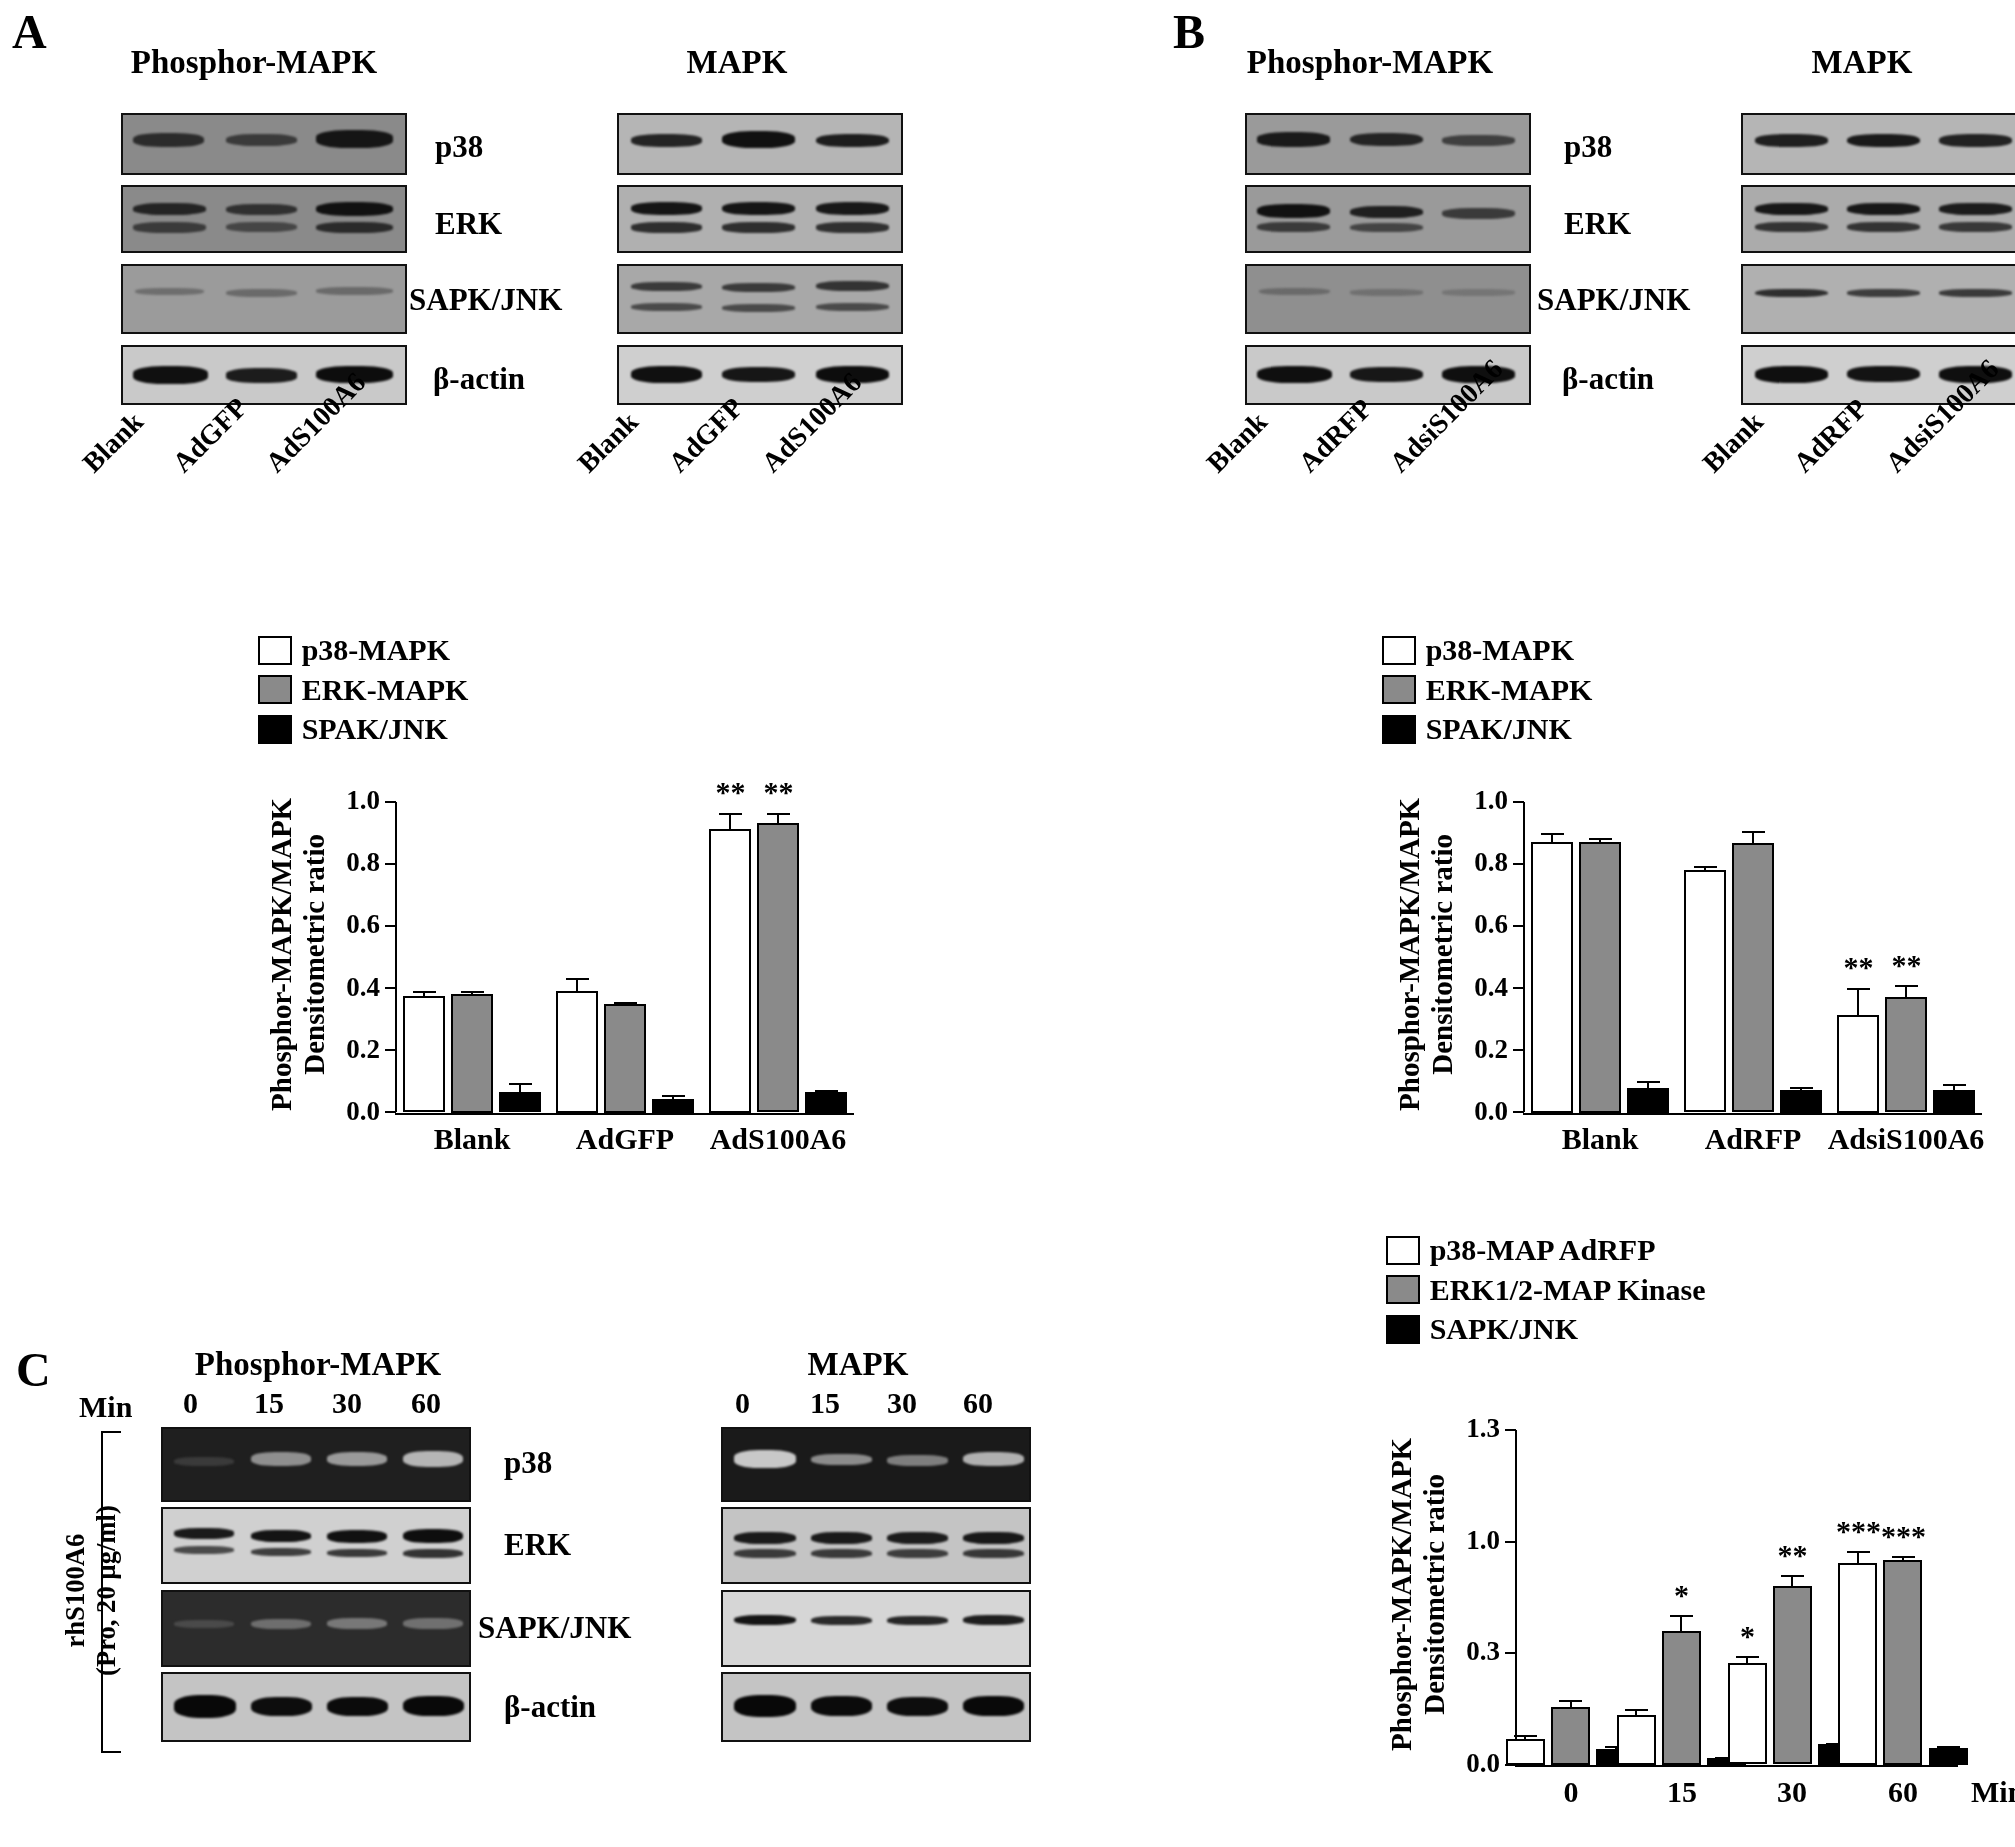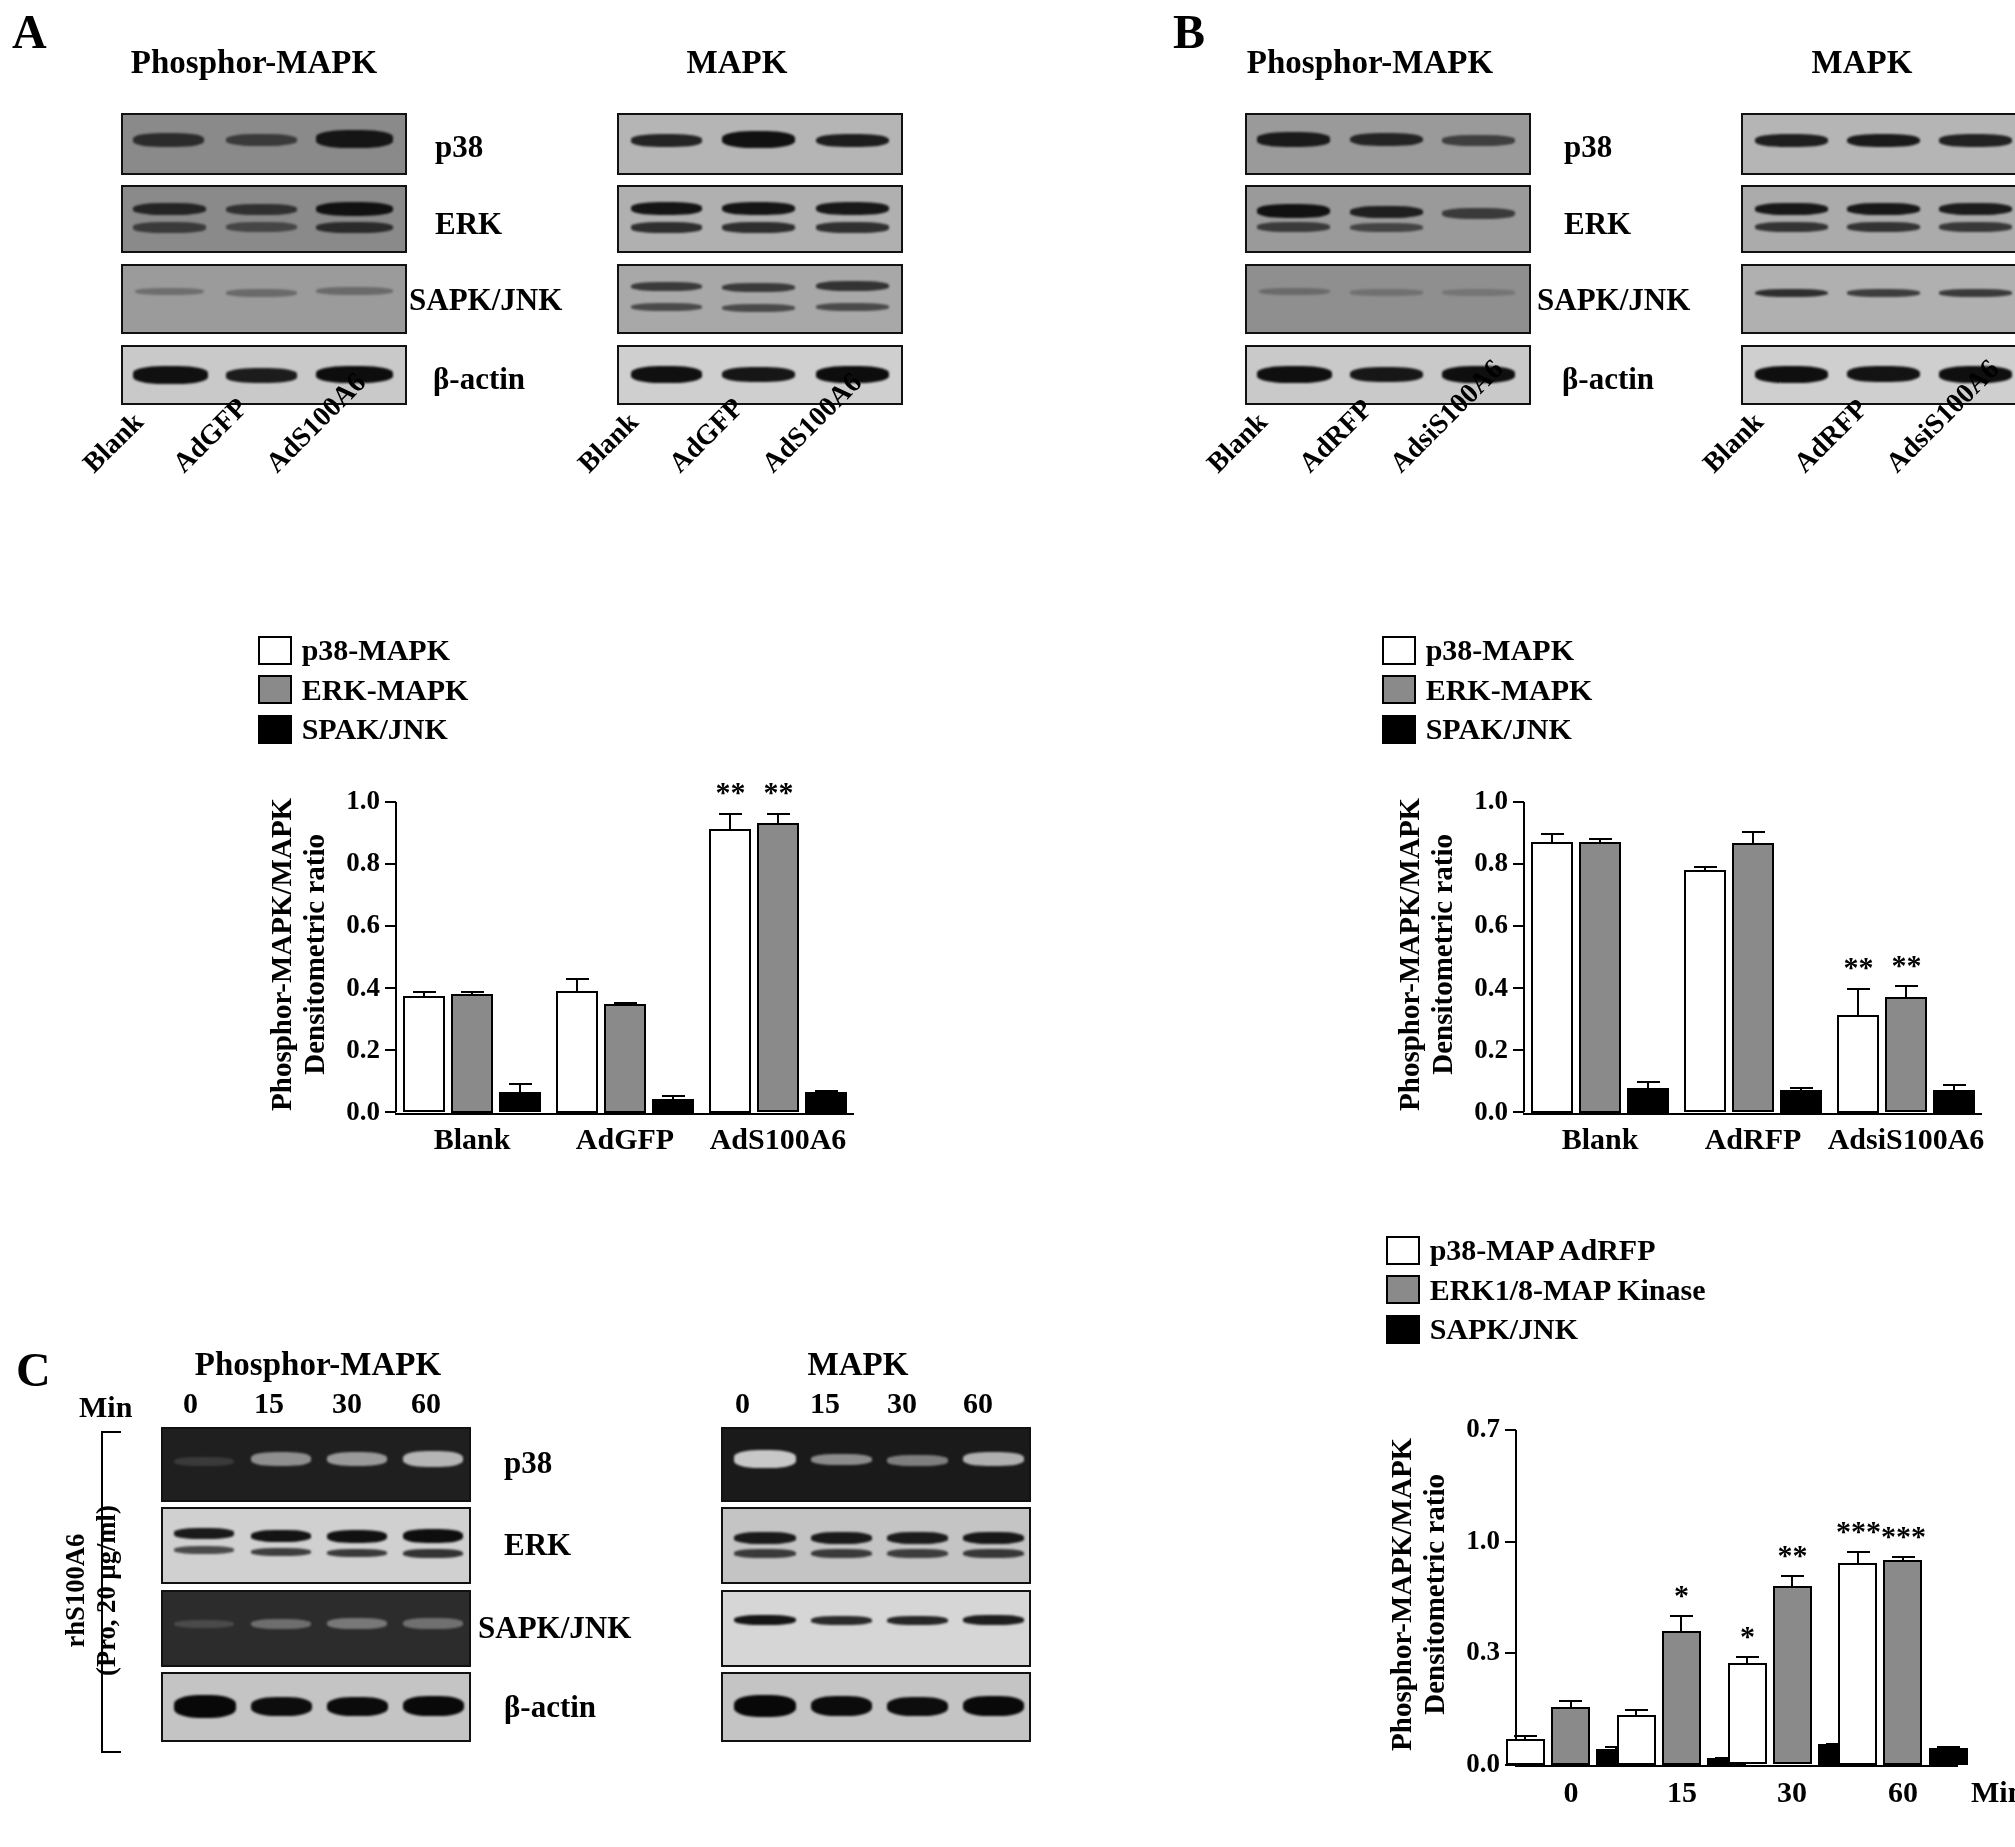--- a/index.html
+++ b/index.html
@@ -380,21 +380,21 @@
 <div id="chartC" style="position:absolute;left:1338px;top:1382px;width:701px;height:443px;">
     <div class="axis-line" style="left: 177px; top: 48px; width: 2.4px; height: 334px;"></div>
     <div class="axis-line" style="left: 177px; top: 383px; width: 443px; height: 2.4px;"></div>
     <div class="tick" style="left: 167px; top: 382px; width: 10.5px; height: 2.4px;"></div>
     <div class="ytick-label" style="left: 81px; top: 366px; width: 81px;">0.0</div>
     <div class="tick" style="left: 167px; top: 270px; width: 10.5px; height: 2.4px;"></div>
     <div class="ytick-label" style="left: 81px; top: 254px; width: 81px;">0.3</div>
     <div class="tick" style="left: 167px; top: 159px; width: 10.5px; height: 2.4px;"></div>
     <div class="ytick-label" style="left: 81px; top: 143px; width: 81px;">1.0</div>
     <div class="tick" style="left: 167px; top: 47px; width: 10.5px; height: 2.4px;"></div>
-    <div class="ytick-label" style="left: 81px; top: 31px; width: 81px;">0.7</div>
+    <div class="ytick-label" style="left: 81px; top: 31px; width: 81px;">1.3</div>
     <div class="bar" style="left: 168px; top: 357px; width: 39px; height: 26px; background: rgb(255, 255, 255);"></div>
     <div class="err" style="left: 186px; top: 353px; height: 4.5px;"></div>
     <div class="errcap" style="left: 176px; top: 353px; width: 22.6px;"></div>
     <div class="bar" style="left: 213px; top: 325px; width: 39px; height: 58px; background: rgb(138, 138, 138);"></div>
     <div class="err" style="left: 232px; top: 318px; height: 7.1px;"></div>
     <div class="errcap" style="left: 221px; top: 318px; width: 22.6px;"></div>
     <div class="bar" style="left: 258px; top: 367px; width: 39px; height: 16px; background: rgb(0, 0, 0);"></div>
     <div class="err" style="left: 277px; top: 364px; height: 2.7px;"></div>
     <div class="errcap" style="left: 267px; top: 364px; width: 22.6px;"></div>
     <div class="xtick-label" style="left: 112px; top: 393px; width: 242px;">0</div>
@@ -436,20 +436,20 @@
     <div class="ylabel" style="left: -123px; top: 179px; width: 407px;">Phosphor-MAPK/MAPK<br>Densitometric ratio</div>
     <div class="cap-text" style="left: 633px; top: 393px;">Min</div>
   </div>
 <div class="legend" style="left:1386px;top:1233px;">
   <div class="legend-row">
     <span class="legend-swatch" style="background:#ffffff;"></span>
     <span class="legend-text">p38-MAP AdRFP</span>
   </div>
   <div class="legend-row">
     <span class="legend-swatch" style="background:#8a8a8a;"></span>
-    <span class="legend-text">ERK1/8-MAP Kinase</span>
+    <span class="legend-text">ERK1/2-MAP Kinase</span>
   </div>
   <div class="legend-row">
     <span class="legend-swatch" style="background:#000000;"></span>
     <span class="legend-text">SAPK/JNK</span>
   </div>
 </div>
 
 
 </body></html>

